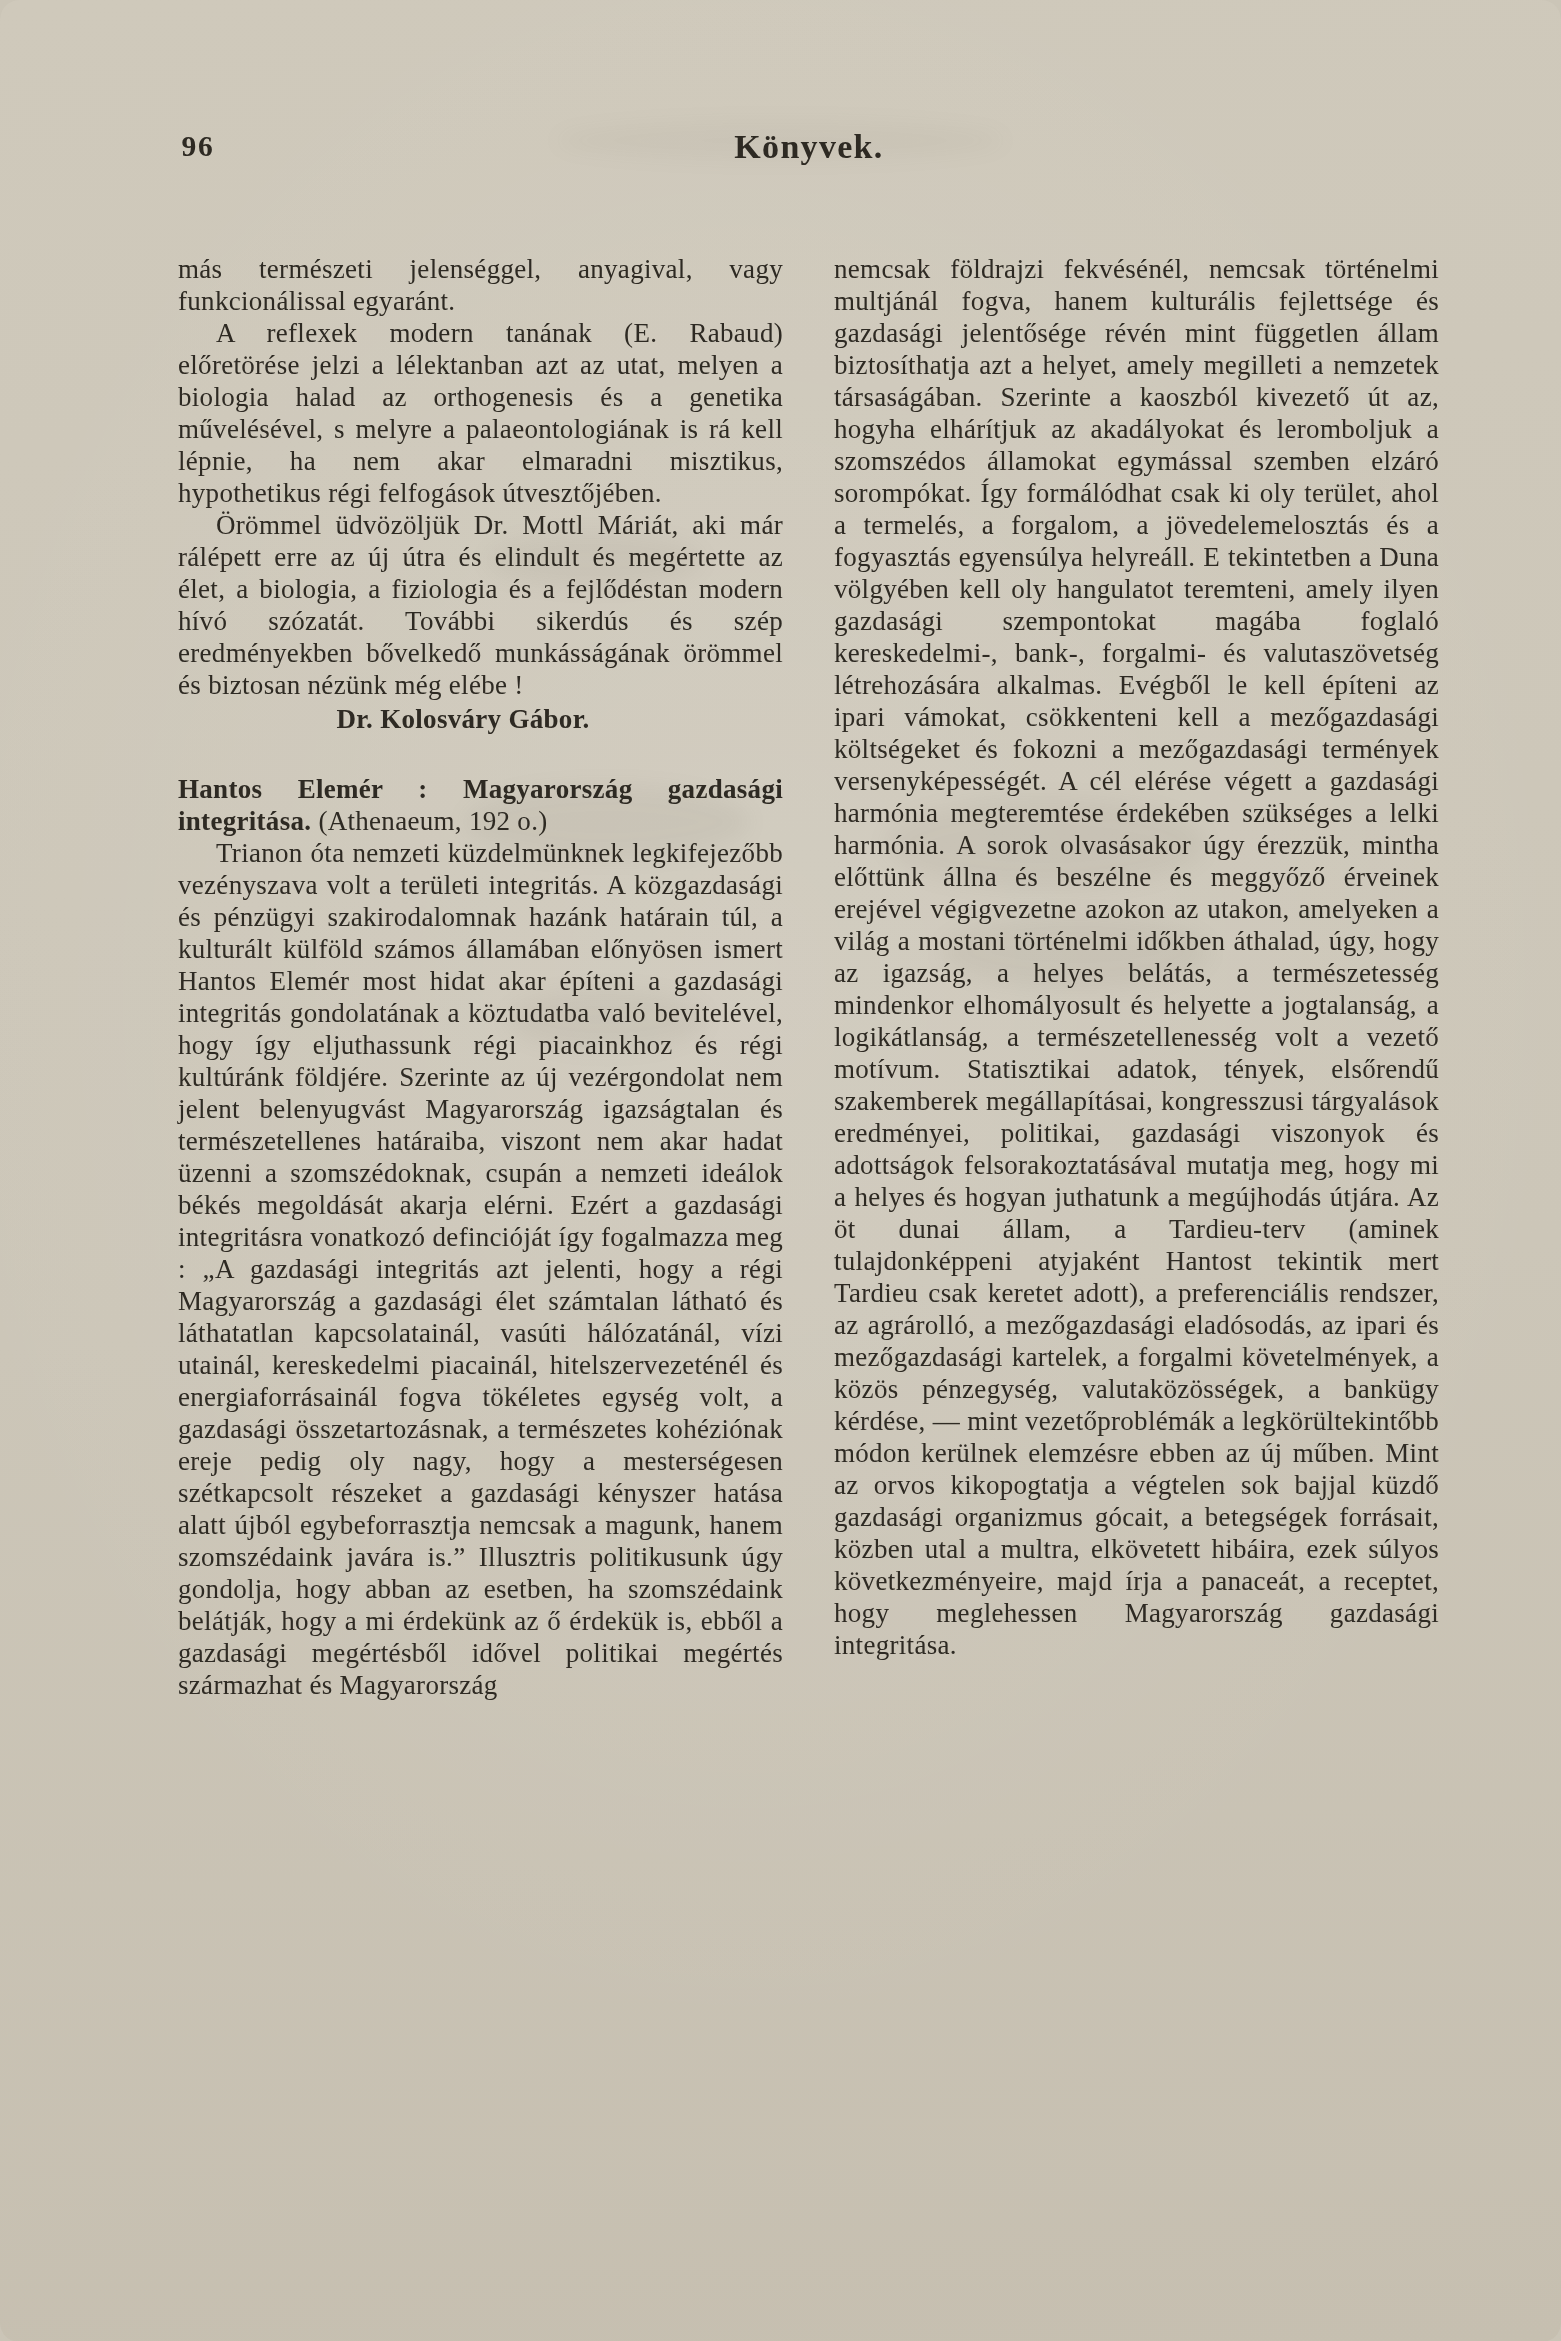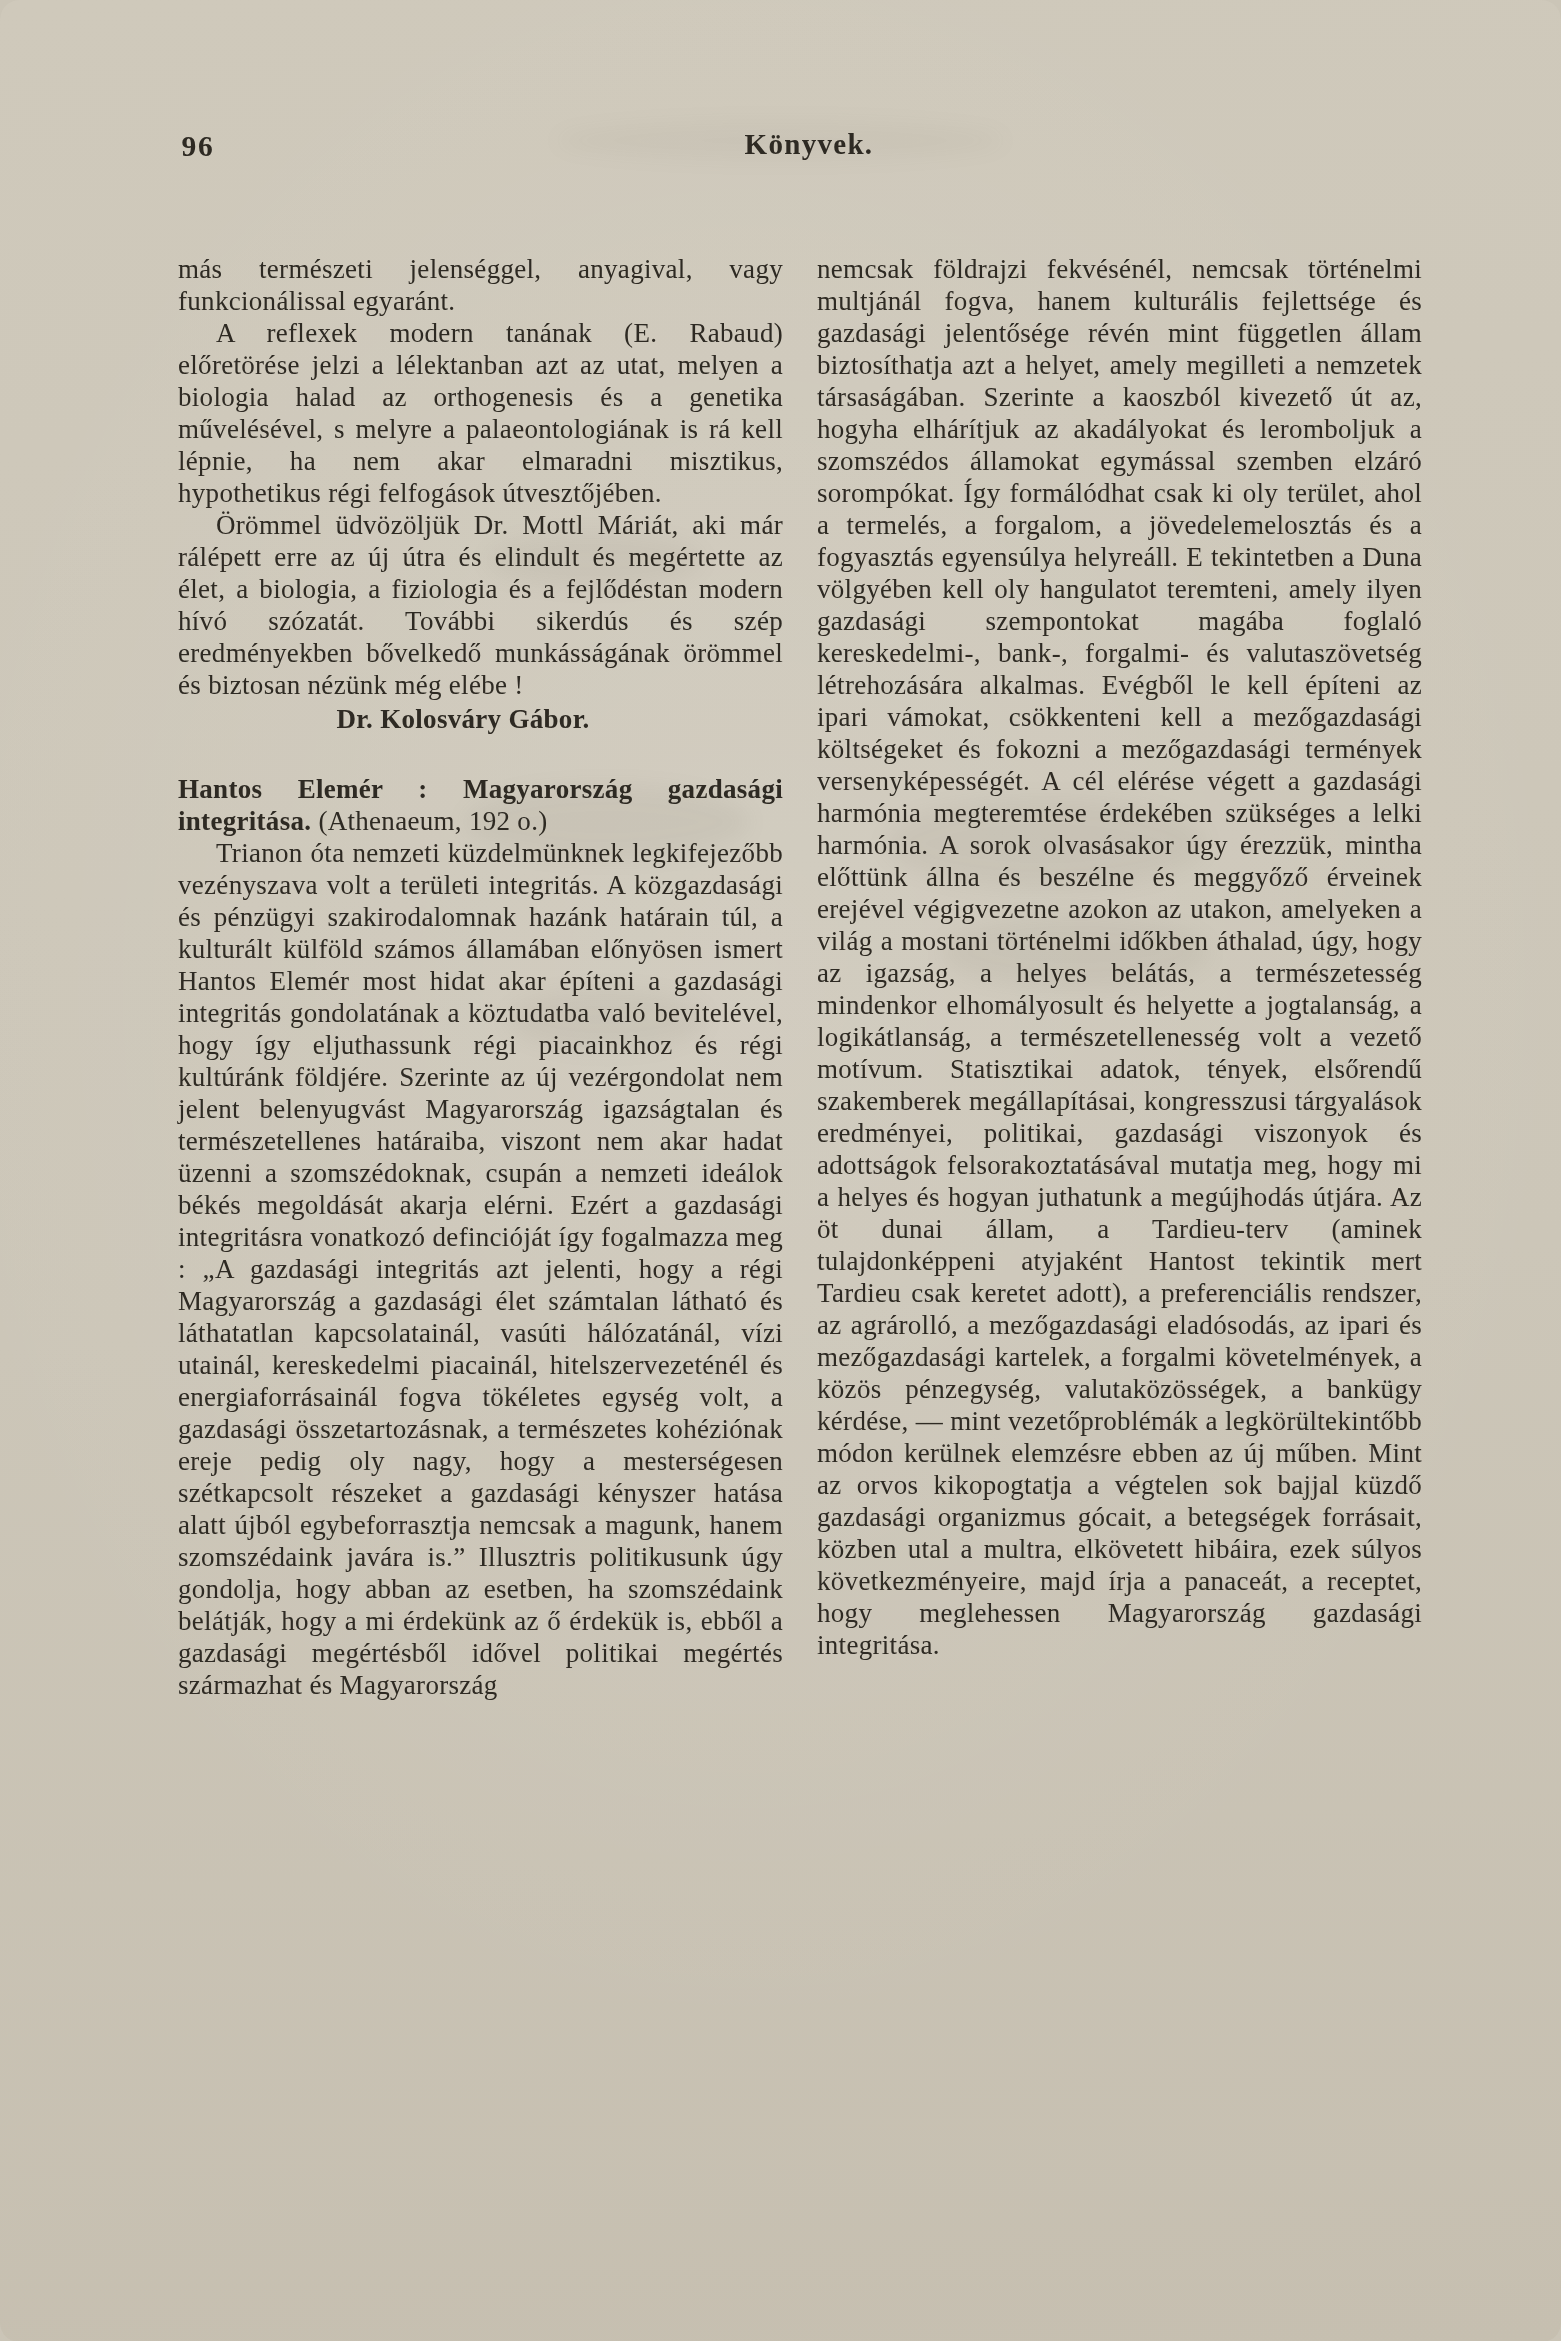--- a/index.html
+++ b/index.html
@@ -34,26 +34,26 @@
 
   .header {
     position: absolute; top: 128px; left: 178px; width: 1262px; height: 43px;
   }
   .pagenum {
     position: absolute; left: 3.5px; top: 1.7px;
     font-size: 29.5px; font-weight: bold; letter-spacing: 1.7px;
   }
   .running-head {
     display: block; text-align: center;
-    font-size: 29px; font-weight: bold; letter-spacing: 1.3px;
+    font-size: 34px; font-weight: bold; letter-spacing: 1.3px;
   }
 
   .columns {
     position: absolute; top: 253px; left: 178px; width: 1262px;
-    display: flex; gap: 34px;
+    display: flex; gap: 51px;
   }
   .col {
     width: 605px;
     font-size: 27px; line-height: 32px;
     letter-spacing: 0.3px;
     text-align: justify;
   }
   .block { text-indent: 0; }
   .block.indent { text-indent: 38px; }
   .block.signature {

